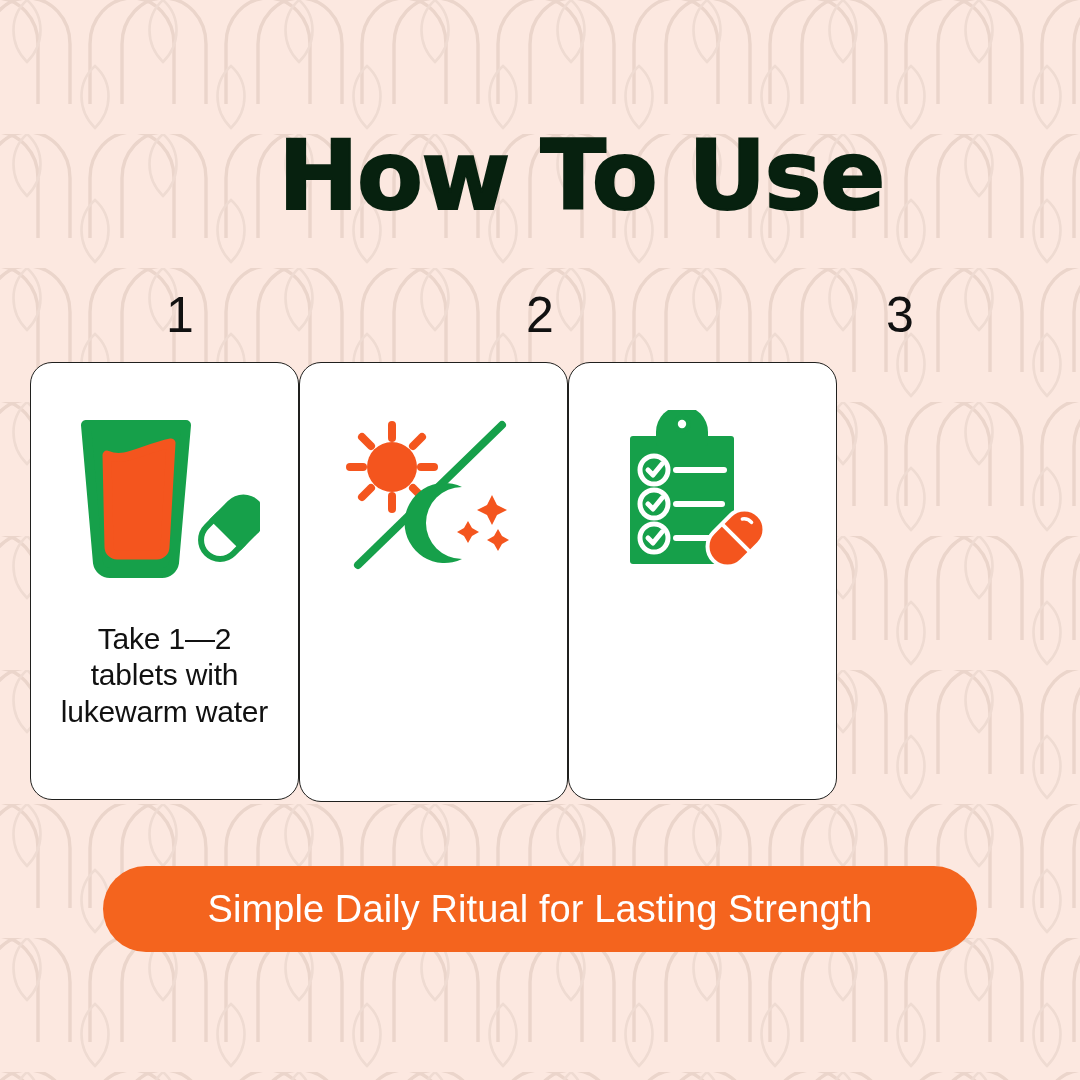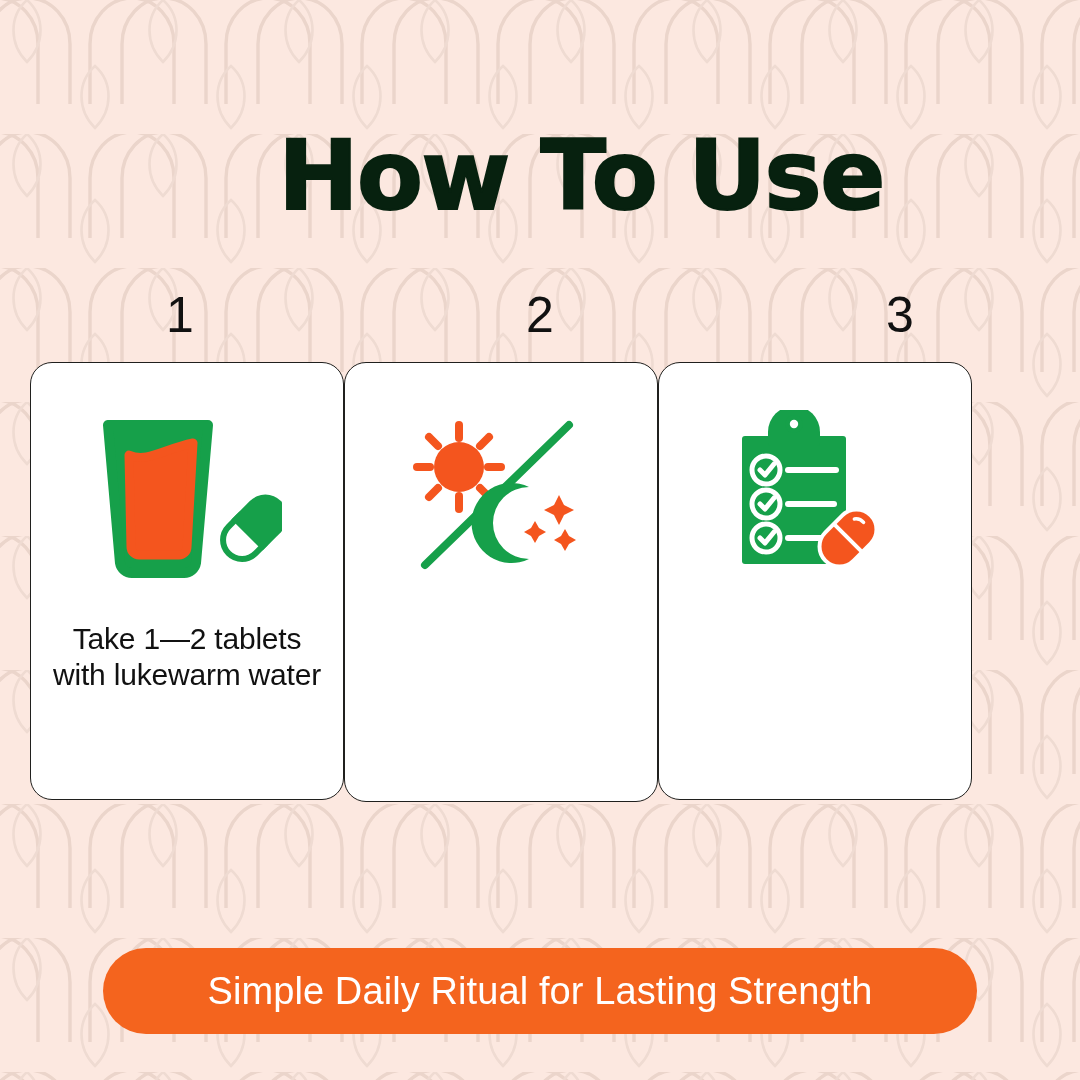--- a/index.html
+++ b/index.html
@@ -46,21 +46,21 @@
     font-weight:300;
     color:#111111;
     line-height:1;
     font-family:"Liberation Sans","DejaVu Sans",sans-serif;
   }
 
   
   .cards{
     position:absolute;
     top:362px;left:30px;
-    width:942px;height:440px;
+    width:807px;height:440px;
     display:flex;
     justify-content:space-between;
     align-items:flex-start;
   }
   .card{
     width:320px;
     background:#FFFFFF;
     border:1.4px solid #20201E;
     border-radius:22px;
     box-sizing:border-box;
@@ -91,21 +91,21 @@
     letter-spacing:-0.2px;
     font-family:"Liberation Sans","DejaVu Sans",sans-serif;
   }
   .card.c1 .card-text{margin-top:28px;}
   .card.c2 .card-text{margin-top:18px;}
   .card.c3 .card-text{margin-top:32px;}
 
   
   .banner{
     position:absolute;
-    left:103px;top:948px;
+    left:103px;top:866px;
     width:874px;height:86px;
     background:#F4641E;
     border-radius:43px;
     display:flex;align-items:center;justify-content:center;
   }
   .banner-text{
     color:#FFFFFF;
     font-size:38px;
     letter-spacing:0.1px;
     font-family:"Liberation Sans","DejaVu Sans",sans-serif;

